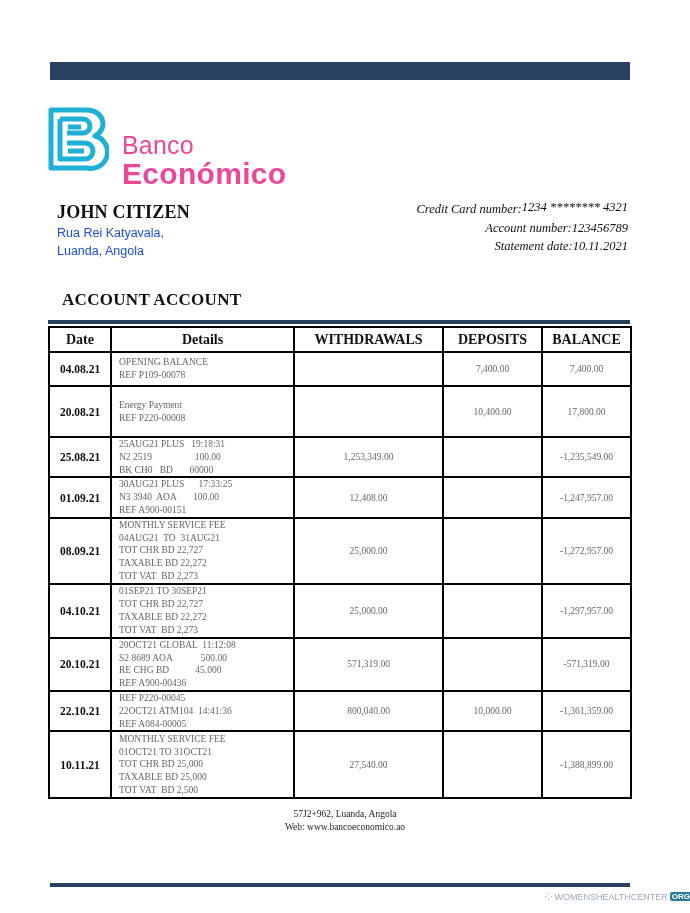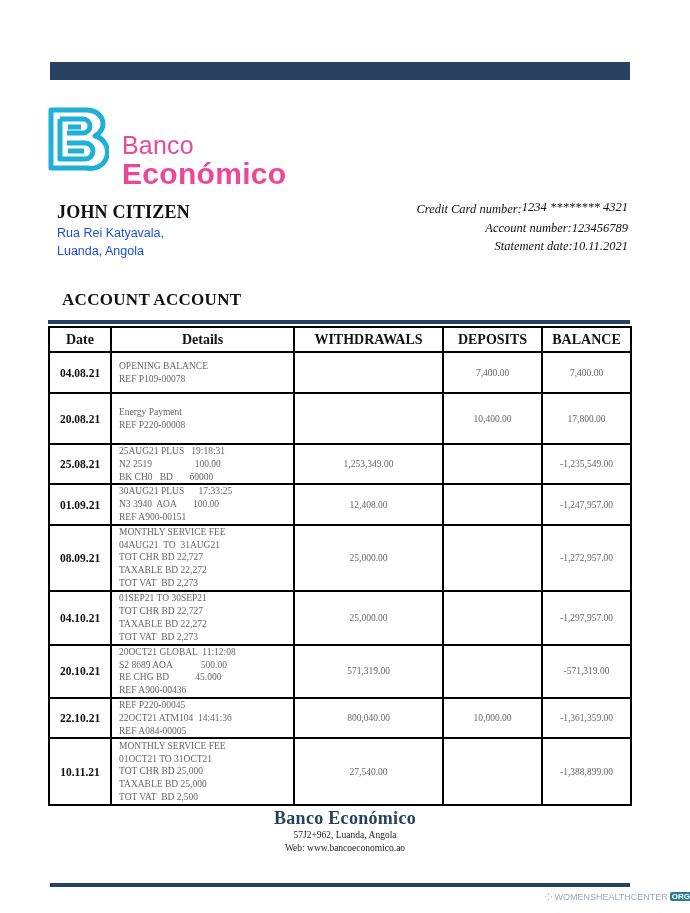--- a/index.html
+++ b/index.html
@@ -85,21 +85,21 @@
   <thead>
     <tr>
       <th>Date</th>
       <th>Details</th>
       <th>WITHDRAWALS</th>
       <th>DEPOSITS</th>
       <th>BALANCE</th>
     </tr>
   </thead>
   <tbody>
-    <tr style="height:41px">
+    <tr style="height:34px">
       <td class="date">04.08.21</td>
       <td class="details">OPENING BALANCE
 REF P109-00078</td>
       <td class="num"></td>
       <td class="num">7,400.00</td>
       <td class="num">7,400.00</td>
     </tr>
     <tr style="height:51px">
       <td class="date">20.08.21</td>
       <td class="details">Energy Payment
@@ -174,21 +174,20 @@
 TAXABLE BD 25,000
 TOT VAT  BD 2,500</td>
       <td class="num">27,540.00</td>
       <td class="num"></td>
       <td class="num">-1,388,899.00</td>
     </tr>
   </tbody>
 </table>
 
 <div class="foot">
-  <div class="fname">Banco Económico</div>
   <div class="fl">57J2+962, Luanda, Angola</div>
   <div class="fl">Web: www.bancoeconomico.ao</div>
 </div>
 
 <div class="bottombar"></div>
 
 <div class="wm">
   <span class="dots">⁘</span>
   <span>WOMENSHEALTHCENTER</span>
   <span class="org">ORG</span>

